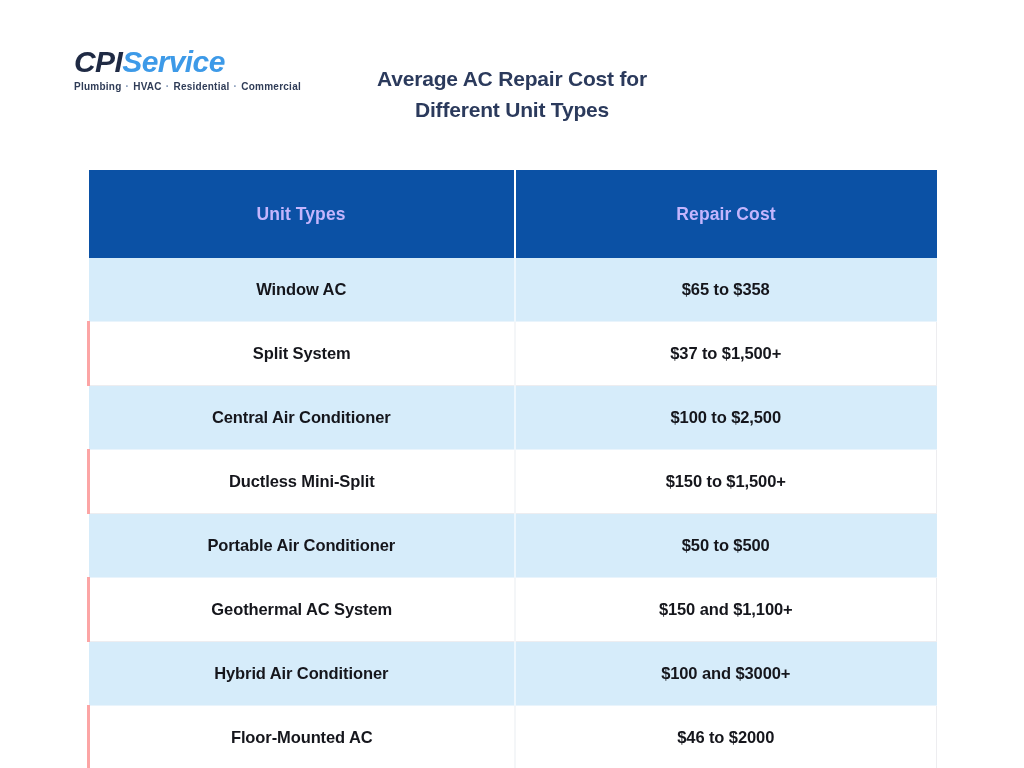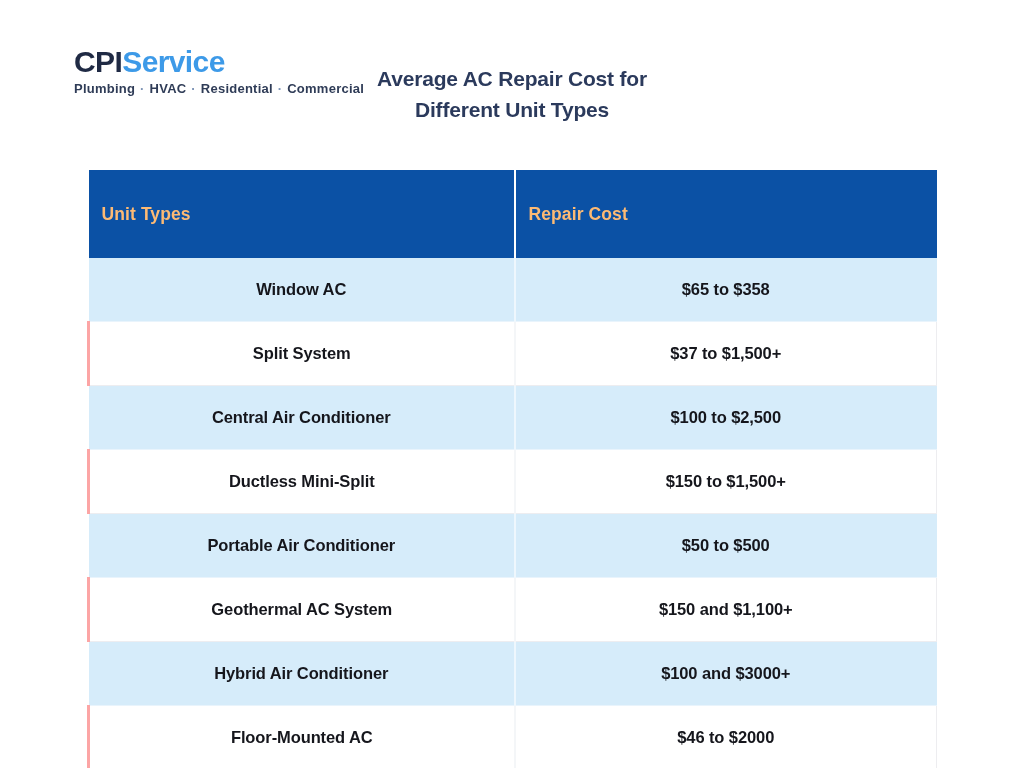--- a/index.html
+++ b/index.html
@@ -41,30 +41,31 @@
     text-align: left;
     line-height: 1;
     user-select: none;
   }
   .logo-wordmark {
     font-size: 30px;
     font-weight: bold;
     letter-spacing: -0.6px;
     line-height: 1;
     white-space: nowrap;
+    font-style: italic;
   }
   .logo-cpi {
     color: #1f2a44;
   }
   .logo-service {
     color: #3d9ae8;
   }
   .logo-tagline {
     margin-top: 5px;
-    font-size: 13px;
+    font-size: 10px;
     font-weight: bold;
     color: #2f3c57;
     letter-spacing: 0.25px;
     white-space: nowrap;
   }
   .logo-tagline .dot {
     color: #7d93b5;
     padding: 0 1px;
   }
 
@@ -95,25 +96,25 @@
   table.cost-table {
     border-collapse: collapse;
     width: 848px;
     table-layout: fixed;
   }
   table.cost-table col.c1 { width: 426px; }
   table.cost-table col.c2 { width: 422px; }
 
   thead th {
     background: #0b51a5;
-    color: #fdba74;
+    color: #c4b5fd;
     font-size: 17.5px;
     font-weight: bold;
     height: 62px;
-    text-align: left;
+    text-align: center;
     vertical-align: middle;
     letter-spacing: 0.1px;
     padding: 13px;
   }
   thead th.col-unit {
     border-right: 2px solid #ffffff;
   }
 
   tbody td {
     height: 63px;

